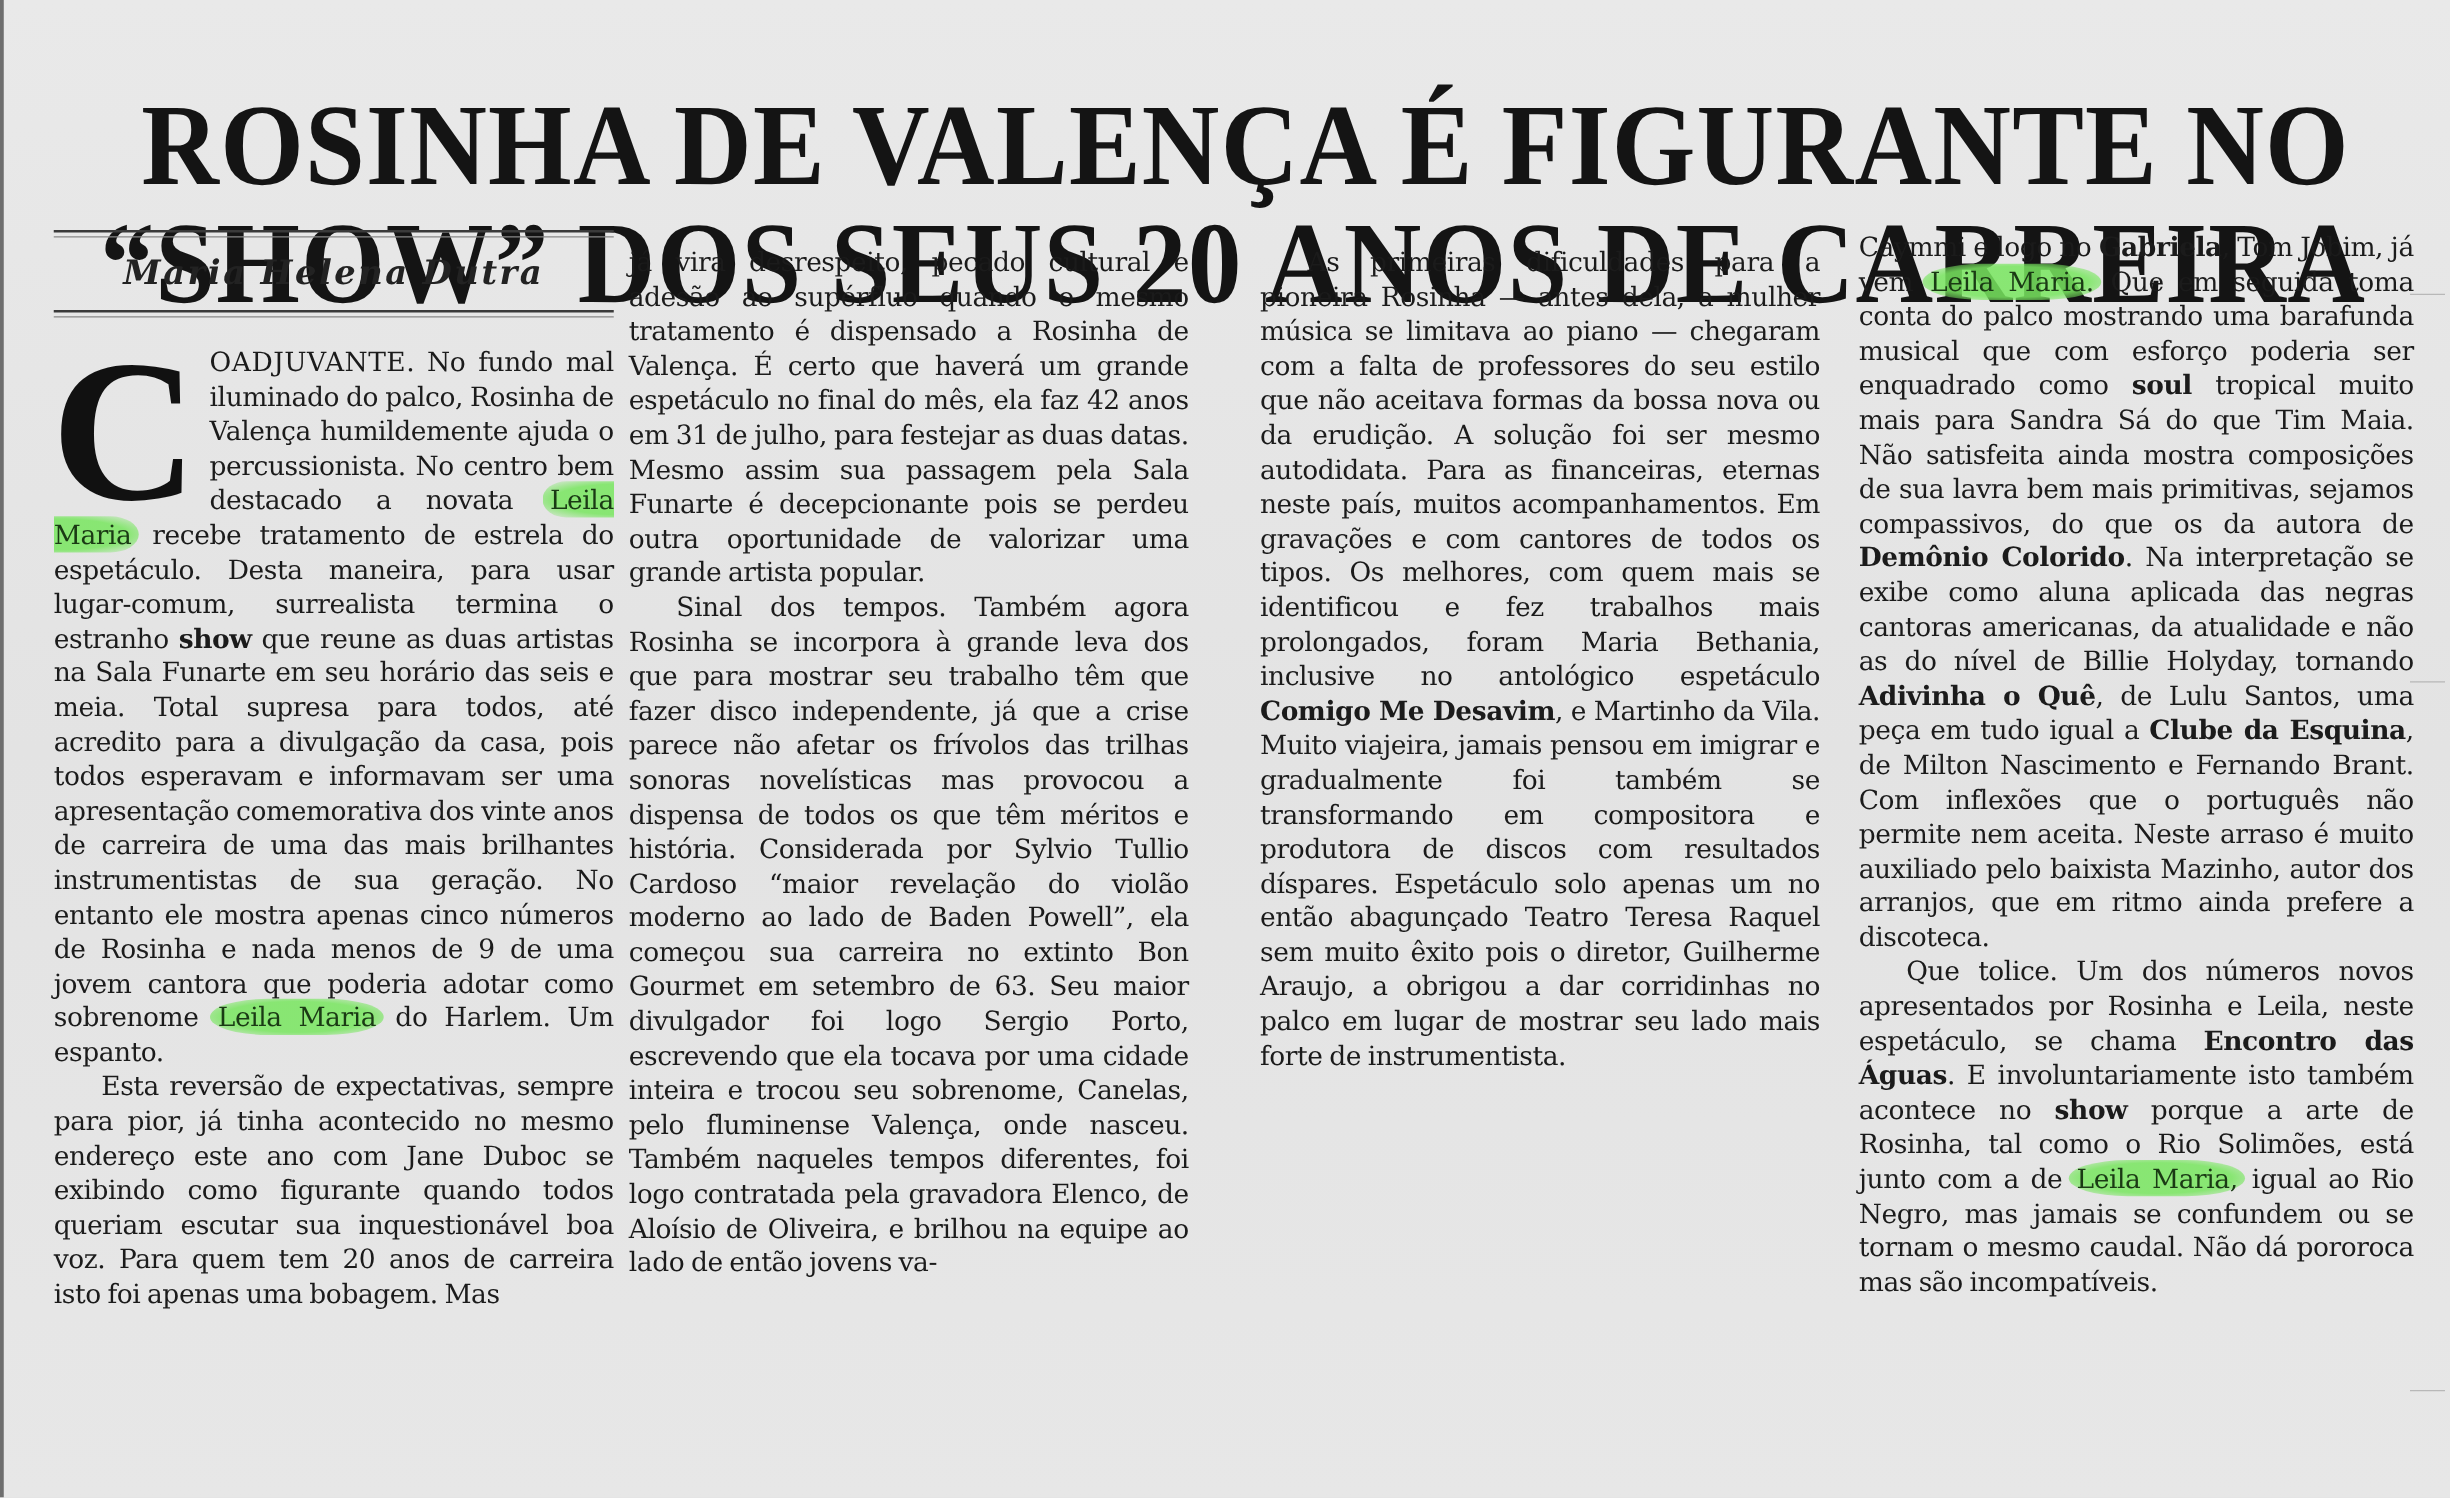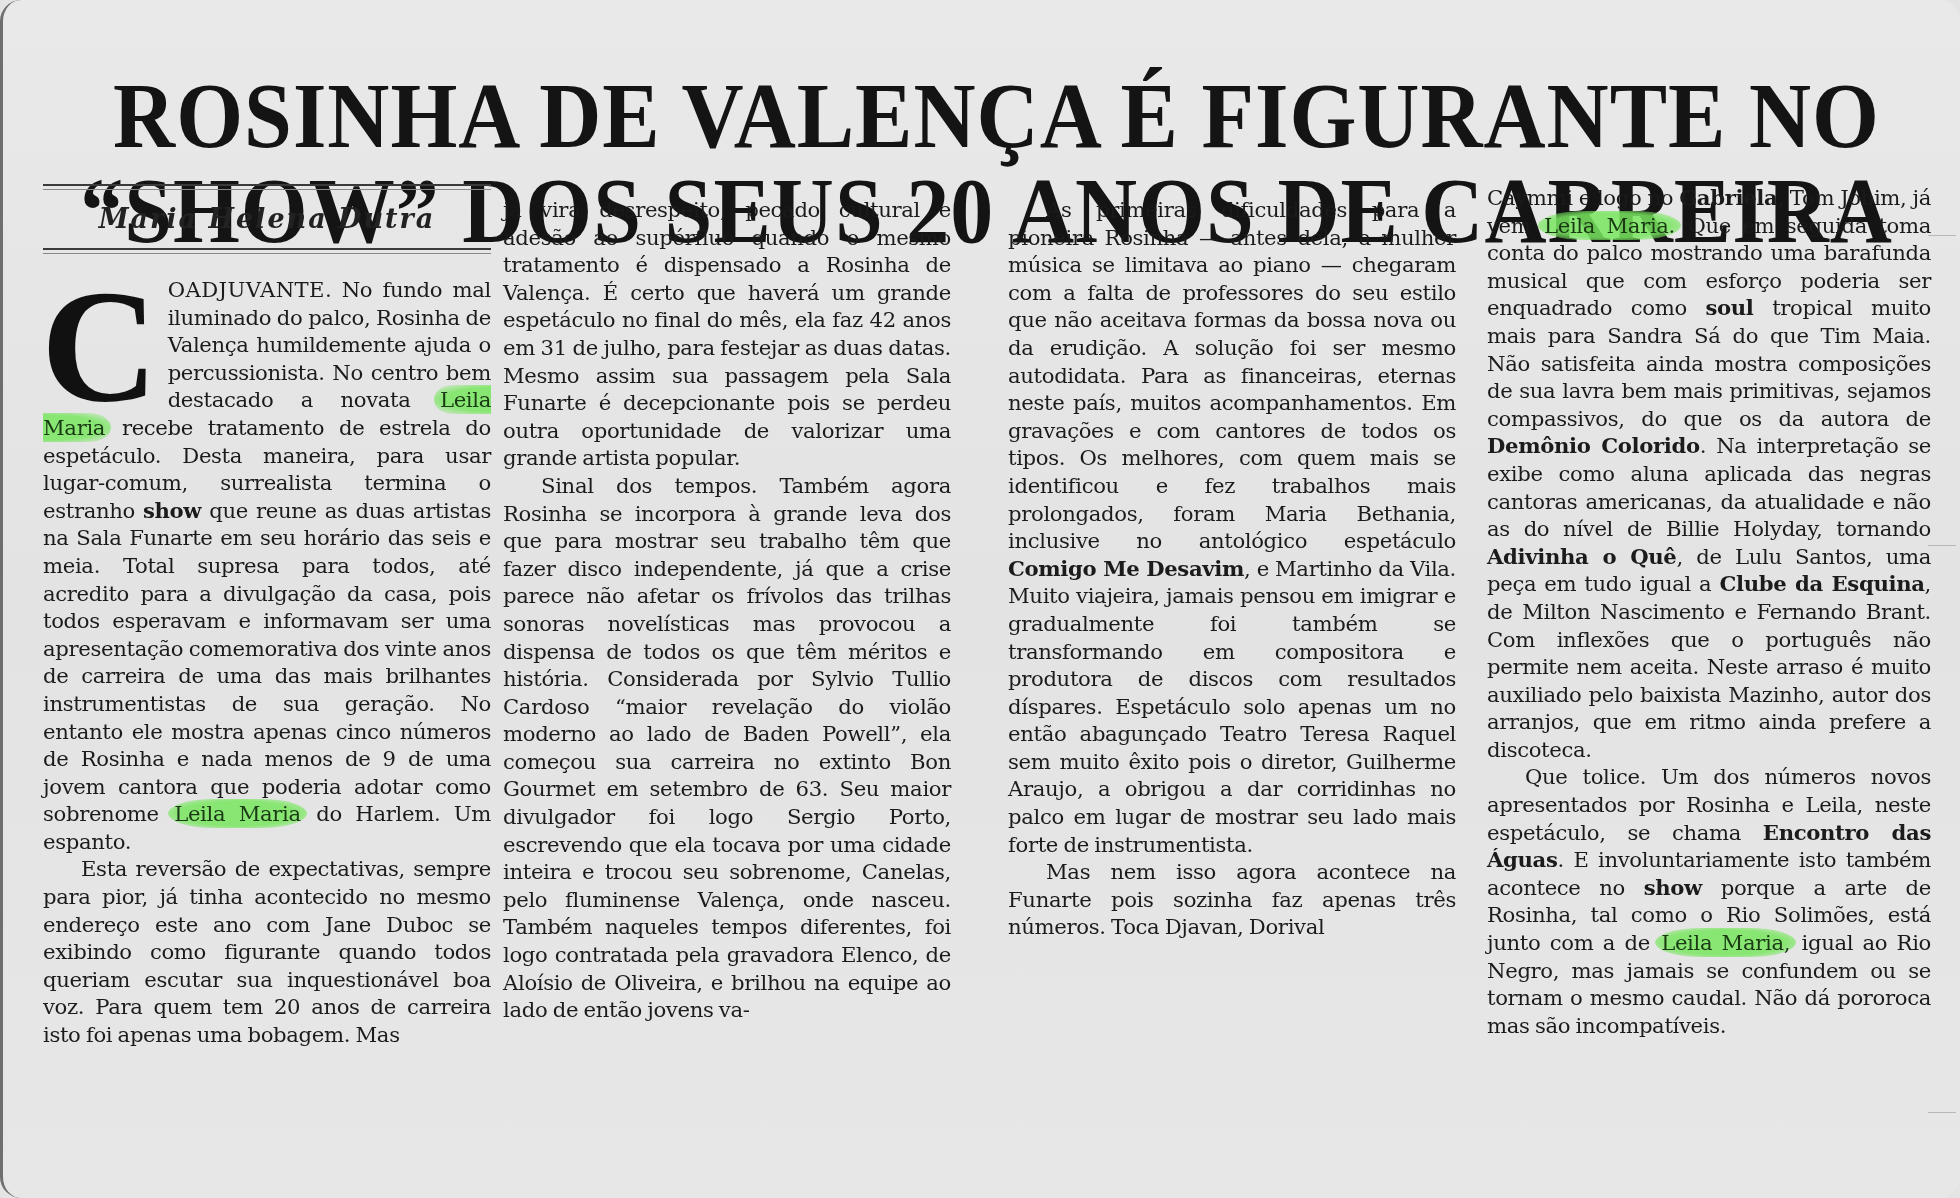--- a/index.html
+++ b/index.html
@@ -7,21 +7,20 @@
     width: 1960px; height: 1198px; overflow: hidden;
     background: #e4e4e4;
     font-family: "DejaVu Serif", "Liberation Serif", serif;
     color: #1b1b1b;
     position: relative;
   }
   .page {
     position: absolute; inset: 0;
     background: linear-gradient(180deg, #e9e9e9 0%, #e3e3e3 50%, #e7e7e7 100%);
     border-left: 3px solid #6e6e6e;
-    border-radius: 21px;
   }
   .headline {
     position: absolute; left: 0; right: 0; top: 10px;
     text-align: center;
     font-family: "Liberation Serif", "DejaVu Serif", serif;
     font-weight: 700;
     font-size: 86px;
     line-height: 88px;
     letter-spacing: 1px;
     color: #141414;
@@ -109,21 +108,20 @@
     <p class="indent">Esta reversão de expectativas, sempre para pior, já tinha acontecido no mesmo endereço este ano com Jane Duboc se exibindo como figurante quando todos queriam escutar sua inquestionável boa voz. Para quem tem 20 anos de carreira isto foi apenas uma bobagem. Mas</p>
   </div>
 
   <div class="col col-2">
     <p>já vira desrespeito, pecado cultural e adesão ao supérfluo quando o mesmo tratamento é dispensado a Rosinha de Valença. É certo que haverá um grande espetáculo no final do mês, ela faz 42 anos em 31 de julho, para festejar as duas datas. Mesmo assim sua passagem pela Sala Funarte é decepcionante pois se perdeu outra oportunidade de valorizar uma grande artista popular.</p>
     <p class="indent">Sinal dos tempos. Também agora Rosinha se incorpora à grande leva dos que para mostrar seu trabalho têm que fazer disco independente, já que a crise parece não afetar os frívolos das trilhas sonoras novelísticas mas provocou a dispensa de todos os que têm méritos e história. Considerada por Sylvio Tullio Cardoso “maior revelação do violão moderno ao lado de Baden Powell”, ela começou sua carreira no extinto Bon Gourmet em setembro de 63. Seu maior divulgador foi logo Sergio Porto, escrevendo que ela tocava por uma cidade inteira e trocou seu sobrenome, Canelas, pelo fluminense Valença, onde nasceu. Também naqueles tempos diferentes, foi logo contratada pela gravadora Elenco, de Aloísio de Oliveira, e brilhou na equipe ao lado de então jovens va-</p>
   </div>
 
   <div class="col col-3">
     <p class="indent"><span>As primeiras dificuldades para a pioneira Rosinha — antes dela, a mulher música se limitava ao piano — chegaram com a falta de professores do seu estilo que não aceitava formas da bossa nova ou da erudição. A solução foi ser mesmo autodidata. Para as financeiras, eternas neste país, muitos acompanhamentos. Em gravações e com cantores de todos os tipos. Os melhores, com quem mais se identificou e fez trabalhos mais prolongados, foram Maria Bethania, inclusive no antológico espetáculo </span><span class="bold">Comigo Me Desavim</span><span>, e Martinho da Vila. Muito viajeira, jamais pensou em imigrar e gradualmente foi também se transformando em compositora e produtora de discos com resultados díspares. Espetáculo solo apenas um no então abagunçado Teatro Teresa Raquel sem muito êxito pois o diretor, Guilherme Araujo, a obrigou a dar corridinhas no palco em lugar de mostrar seu lado mais forte de instrumentista.</span></p>
-    <p class="indent">Mas nem isso agora acontece na Funarte pois sozinha faz apenas três números. Toca Djavan, Dorival</p>
   </div>
 
   <div class="col col-4">
     <p><span>Caymmi e logo no </span><span class="bold">Gabriela</span><span>, Tom Jobim, já vem </span><span class="hilite">Leila Maria.</span><span> Que em seguida toma conta do palco mostrando uma barafunda musical que com esforço poderia ser enquadrado como </span><span class="bold">soul</span><span> tropical muito mais para Sandra Sá do que Tim Maia. Não satisfeita ainda mostra composições de sua lavra bem mais primitivas, sejamos compassivos, do que os da autora de </span><span class="bold">Demônio Colorido</span><span>. Na interpretação se exibe como aluna aplicada das negras cantoras americanas, da atualidade e não as do nível de Billie Holyday, tornando </span><span class="bold">Adivinha o Quê</span><span>, de Lulu Santos, uma peça em tudo igual a </span><span class="bold">Clube da Esquina</span><span>, de Milton Nascimento e Fernando Brant. Com inflexões que o português não permite nem aceita. Neste arraso é muito auxiliado pelo baixista Mazinho, autor dos arranjos, que em ritmo ainda prefere a discoteca.</span></p>
     <p class="indent"><span>Que tolice. Um dos números novos apresentados por Rosinha e Leila, neste espetáculo, se chama </span><span class="bold">Encontro das Águas</span><span>. E involuntariamente isto também acontece no </span><span class="bold">show</span><span> porque a arte de Rosinha, tal como o Rio Solimões, está junto com a de </span><span class="hilite">Leila Maria,</span><span> igual ao Rio Negro, mas jamais se confundem ou se tornam o mesmo caudal. Não dá pororoca mas são incompatíveis.</span></p>
   </div>
 
   <div class="noise" style="top:235px"></div>
   <div class="noise" style="top:545px"></div>
   <div class="noise" style="top:1112px"></div>

